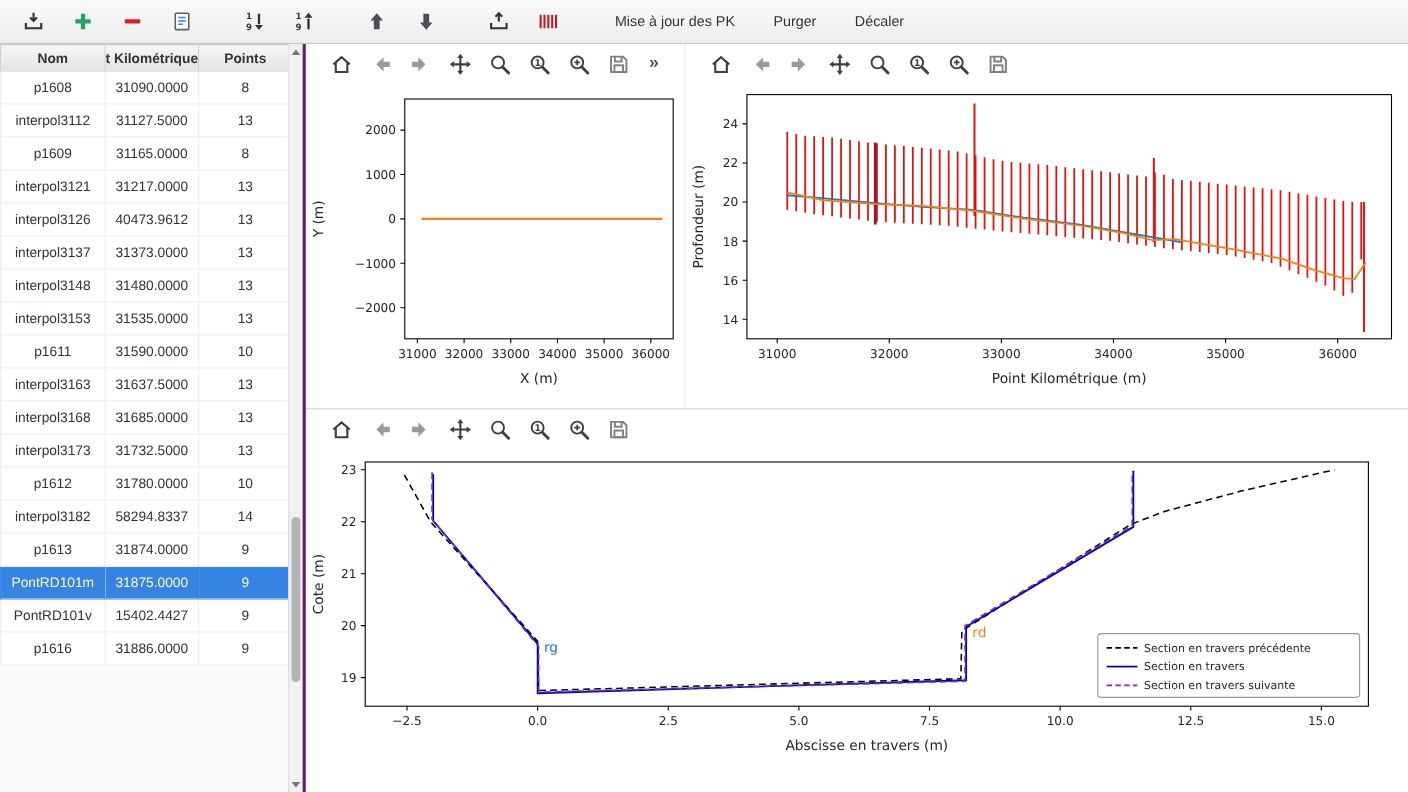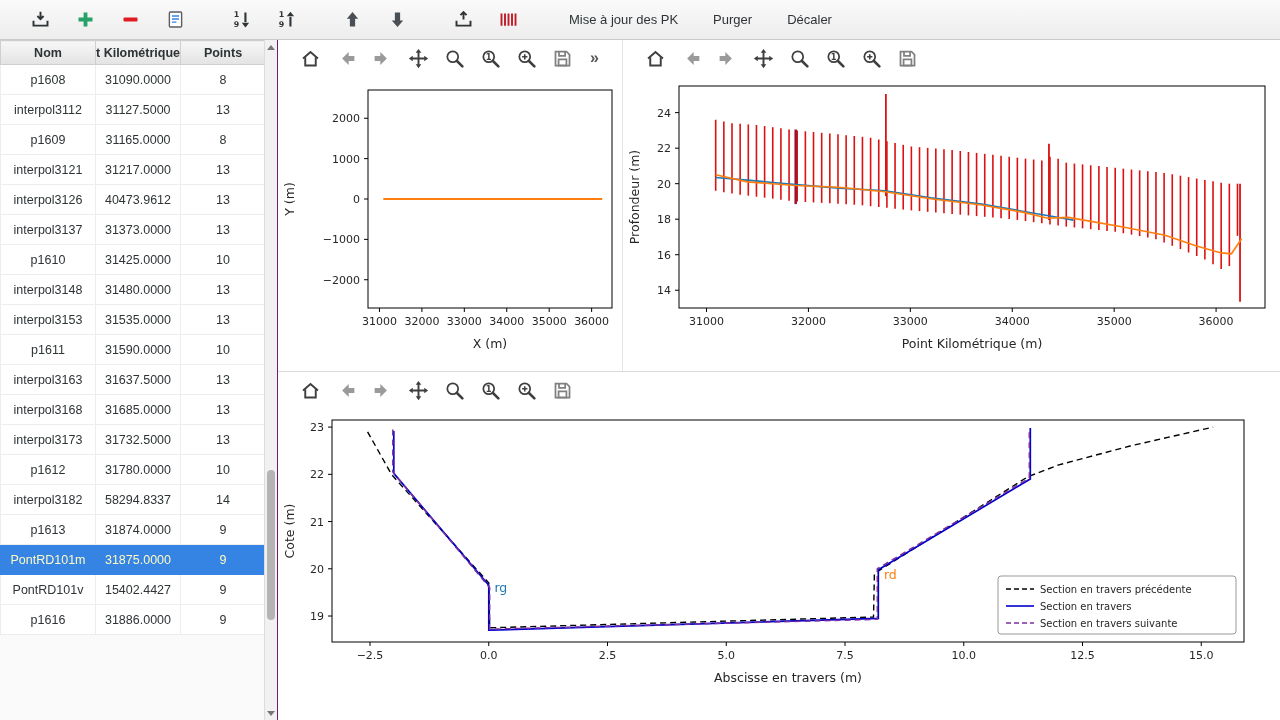--- a/index.html
+++ b/index.html
@@ -1,30 +1,30 @@
 <!DOCTYPE html>
 <html><head>
 <meta charset="utf-8">
 <style>
   * { box-sizing: border-box; margin: 0; padding: 0; }
   html,body { width:1280px; height:720px; overflow:hidden; }
   body { font-family:"Liberation Sans", sans-serif; background:#ececec; color:#2e3436; }
 
   
   .app-toolbar { height:40px; background:linear-gradient(#fafafa,#ededed); border-bottom:1px solid #c9c9c9;
-                 display:flex; align-items:center; gap:13px; padding:0 24px; }
+                 display:flex; align-items:center; gap:13px; padding:0 14px; }
   .tb-btn { width:32px; height:32px; display:flex; align-items:center; justify-content:center;
             border-radius:4px; cursor:default; }
   .tb-btn svg { width:21px; height:21px; }
   .tb-gap { width:8px; }
   .tb-text { padding:0 11px; font-size:13px; height:32px; display:flex; align-items:center; border-radius:4px; }
 
   
   .main { display:flex; height:680px; }
-  .left-panel { width:278px; background:#fafafa; border-right:1px solid #701a75; position:relative; overflow:hidden; }
+  .left-panel { width:278px; background:#fafafa; border-right:3px solid #701a75; position:relative; overflow:hidden; }
   table.sections { border-collapse:collapse; width:265px; background:#fff; table-layout:fixed; }
   table.sections th { height:24px; font-size:12.5px; font-weight:bold; background:linear-gradient(#f7f7f7,#e3e3e3);
                       border:1px solid #cfcfcf; overflow:hidden; white-space:nowrap; }
   table.sections col.c-nom { width:95px; } table.sections col.c-pk { width:85px; } table.sections col.c-pts { width:85px; }
   table.sections td { height:30px; font-size:12.5px; text-align:center; border:1px solid #ededed;
                       white-space:nowrap; overflow:hidden; }
   table.sections tr.selected td { background:#3584e4; color:#fef9c3; border-color:#3584e4; }
 
   .vscroll { position:absolute; top:0; right:0; bottom:0; width:13px; background:#f1f1f1; border-left:1px solid #dcdcdc; }
   .vscroll .arrow { position:absolute; left:0; width:12px; height:14px; display:flex; align-items:center; justify-content:center; }
@@ -234,25 +234,20 @@
           </tr>
           <tr>
             <td>interpol3126</td>
             <td>40473.9612</td>
             <td>13</td>
           </tr>
           <tr>
             <td>interpol3137</td>
             <td>31373.0000</td>
             <td>13</td>
-          </tr>
-          <tr>
-            <td>p1610</td>
-            <td>31425.0000</td>
-            <td>10</td>
           </tr>
           <tr>
             <td>interpol3148</td>
             <td>31480.0000</td>
             <td>13</td>
           </tr>
           <tr>
             <td>interpol3153</td>
             <td>31535.0000</td>
             <td>13</td>

